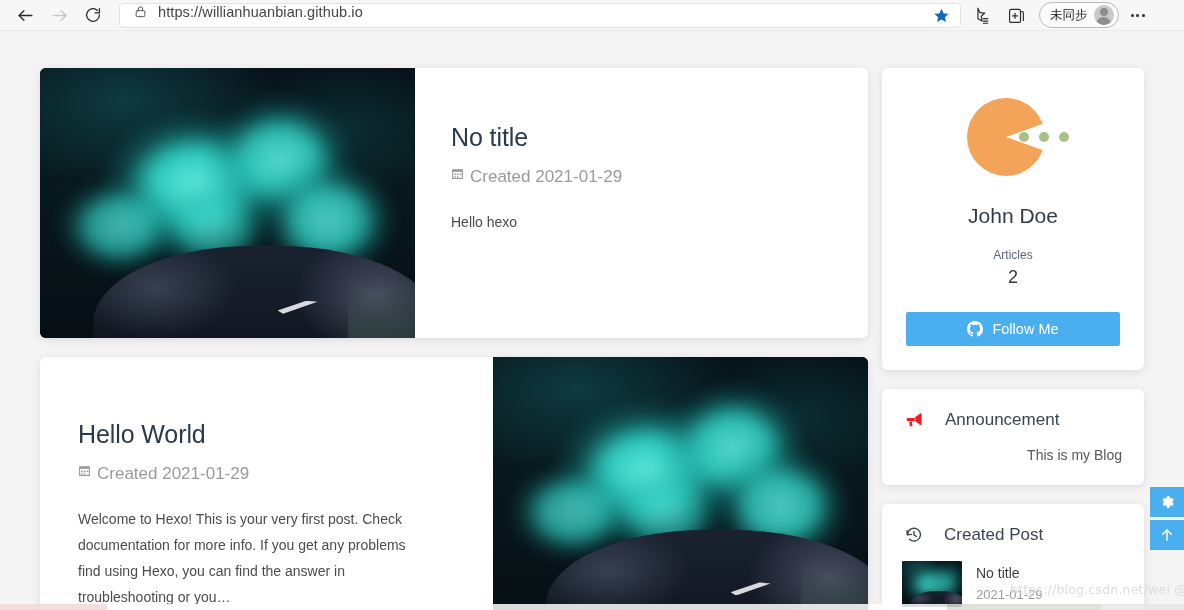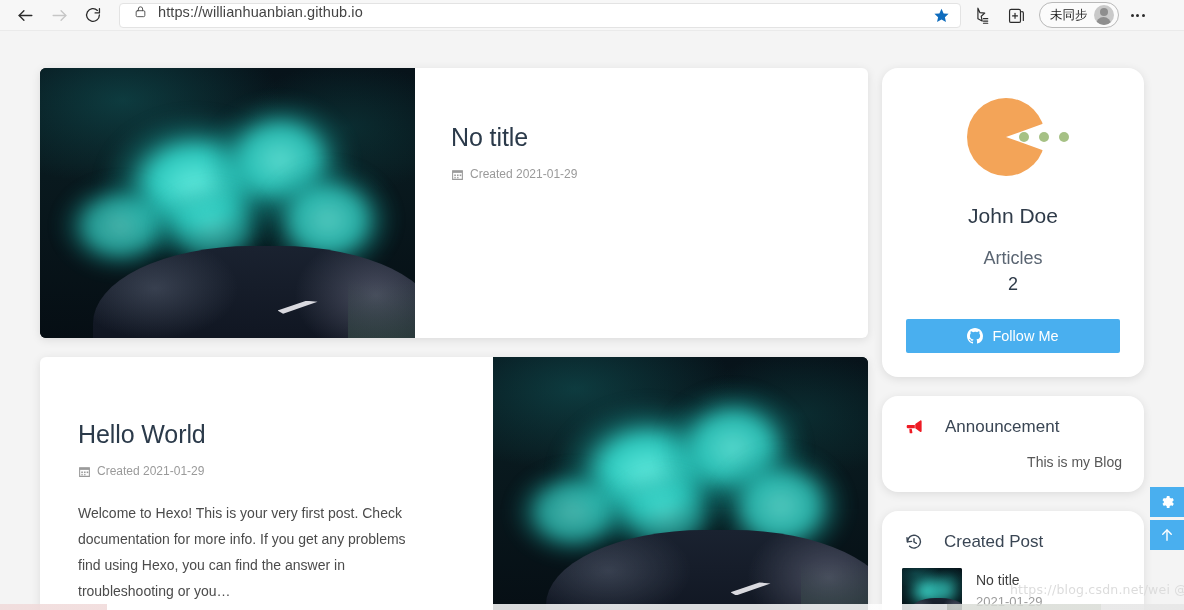--- a/index.html
+++ b/index.html
@@ -114,22 +114,22 @@
   .post-card .thumb { width: 375px; flex: none; }
   .post-card .body { flex: 1; padding: 54px 38px 20px 36px; }
   .post-card.reverse .body { padding: 62px 34px 24px 38px; }
 
   .post-title {
     font-size: 25px; font-weight: 400; color: #2b3a4a;
     letter-spacing: -0.1px; line-height: 1.2;
   }
   .post-meta {
     margin-top: 15px;
-    font-size: 12px; color: #9a9a9a;
-    display: flex; align-items: flex-end; gap: 6px;
+    font-size: 17px; color: #9a9a9a;
+    display: flex; align-items: flex-start; gap: 6px;
   }
   .post-excerpt {
     margin-top: 23px;
     font-size: 14px; color: #4b4b4b; line-height: 1.85;
     max-width: 350px;
   }
 
   
   .smoke {
     position: relative;
@@ -166,21 +166,21 @@
     opacity: .93;
   }
   .smoke .floorline {
     position:absolute; right:0; bottom:0; width: 18%; height: 22%;
     background: linear-gradient(180deg, rgba(40,60,55,0.0), rgba(64,92,80,0.45));
   }
 
   
   .side-card {
     background: #fff;
-    border-radius: 16px;
+    border-radius: 6px;
     box-shadow: 0 2px 10px rgba(0,0,0,0.10);
     margin-bottom: 19px;
   }
   .profile-card { padding: 30px 24px 24px; text-align: center; }
   .pac-wrap {
     width: 92px; height: 78px;
     margin: 0 auto 28px;
     position: relative;
   }
   .pac {
@@ -195,21 +195,21 @@
     background: #a6c185;
   }
   .pac-dot.d1 { left: 52px; }
   .pac-dot.d2 { left: 72px; }
   .pac-dot.d3 { left: 92px; }
 
   .profile-name {
     font-size: 21px; color: #2f3b49; font-weight: 400;
     margin-bottom: 20px;
   }
-  .stat-label { font-size: 18px; color: #5a6572; margin-bottom: 5px; }
+  .stat-label { font-size: 12px; color: #5a6572; margin-bottom: 5px; }
   .stat-value { font-size: 18px; color: #2f3b49; margin-bottom: 24px; }
 
   .follow-btn {
     display: flex; align-items: center; justify-content: center; gap: 9px;
     height: 34px; width: 100%;
     background: #49afef; color: #fff;
     font-size: 14.5px;
     border: none; border-radius: 2px;
     cursor: pointer;
     font-family: "Liberation Sans", sans-serif;
@@ -352,20 +352,21 @@
             <path d="M3 5h18v16H3z" fill="none" stroke="currentColor" stroke-width="2"></path>
             <rect x="3" y="5" width="18" height="4"></rect>
             <rect x="6" y="12" width="3" height="3"></rect>
               <rect x="11" y="12" width="3" height="3"></rect>
               <rect x="16" y="12" width="3" height="3"></rect>
             <rect x="6" y="17" width="3" height="2"></rect>
               <rect x="11" y="17" width="3" height="2"></rect>
           </svg>
           <span>Created 2021-01-29</span>
         </div>
+        <p class="post-excerpt">Hello hexo</p>
       </div>
     </article>
 
     <article class="post-card reverse">
       <div class="body">
         <h2 class="post-title">Hello World</h2>
         <div class="post-meta">
           <svg width="13" height="13" viewBox="0 0 24 24" fill="currentColor">
             <path d="M3 5h18v16H3z" fill="none" stroke="currentColor" stroke-width="2"></path>
             <rect x="3" y="5" width="18" height="4"></rect>

